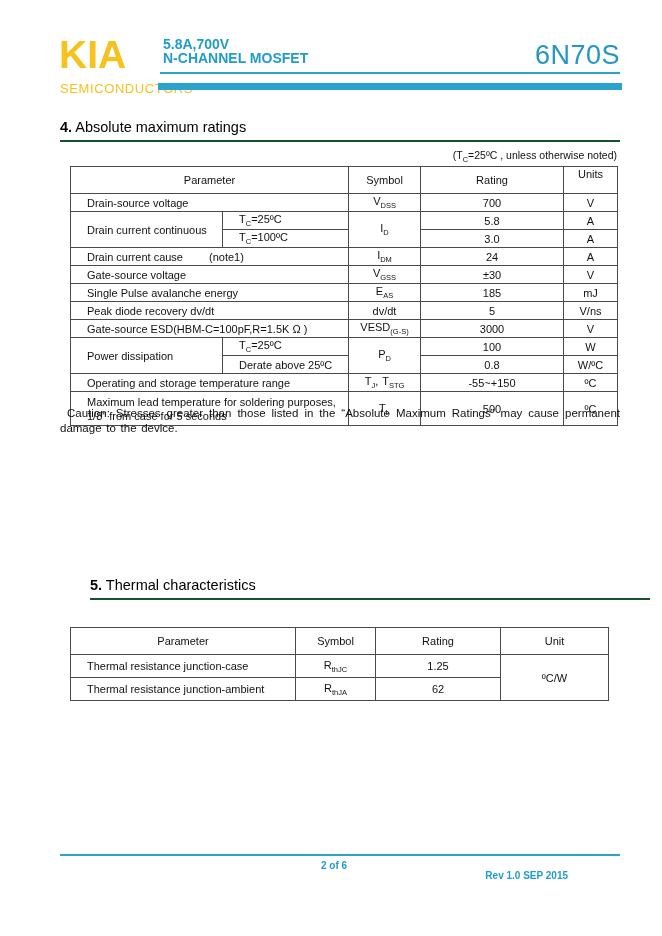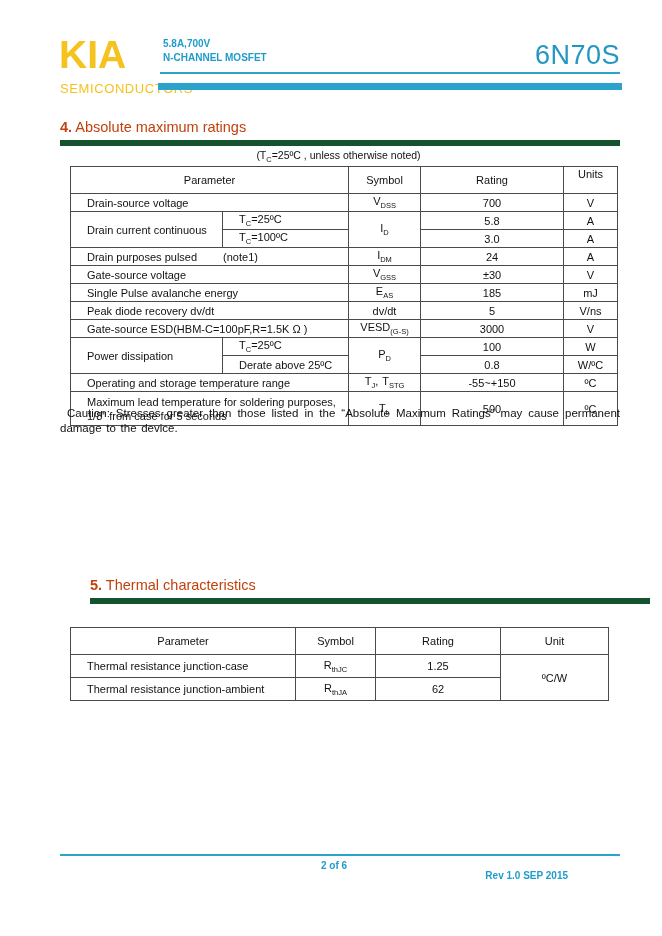--- a/index.html
+++ b/index.html
@@ -6,33 +6,33 @@
   .page {
     position:relative; width:662px; height:936px; background:#ffffff;
     font-family:"Liberation Sans", sans-serif; color:#111; overflow:hidden;
   }
   
   .logo-text { position:absolute; left:59px; top:35px; font-size:39px; font-weight:bold;
                color:#F5C21E; letter-spacing:0px; line-height:1; }
   .logo-sub  { position:absolute; left:60px; top:81px; font-size:13px; color:#F5C21E;
                letter-spacing:0.6px; }
   .hdr-mid   { position:absolute; left:163px; top:37px; color:#1F9CC9; font-weight:bold;
-               font-size:10px; line-height:14px; }
+               font-size:14px; line-height:14px; }
   .part-num  { position:absolute; right:42px; top:40px; color:#2397C2; font-size:27px;
                letter-spacing:0.5px; }
   .hdr-thin  { position:absolute; left:160px; top:72px; width:460px; height:1.5px; background:#2BA3CD; }
   .hdr-thick { position:absolute; left:158px; top:83px; width:464px; height:7px; background:#2BA3CD; }
   
-  .sec-title { position:absolute; left:60px; width:560px; color:#c2410c; font-size:14.5px;
-               padding-bottom:5px; border-bottom:6px solid #14532d; }
+  .sec-title { position:absolute; left:60px; width:560px; color:#000000; font-size:14.5px;
+               padding-bottom:5px; border-bottom:2px solid #14532d; }
   .sec-title .num { font-weight:bold; }
   #sec4 { top:119px; }
   #sec5 { top:577px;margin-left:30px; }
   
-  .cond-note { position:absolute; left:60px; top:149px; width:557px; text-align:center;
+  .cond-note { position:absolute; left:60px; top:149px; width:557px; text-align:right;
                font-size:10.5px; color:#111; }
   
   table { border-collapse:collapse; table-layout:fixed; font-size:11px; color:#111; }
   th, td { border:1px solid #4a4a4a; text-align:center; vertical-align:middle;
            padding:1px 5px; font-weight:normal; overflow:hidden; }
   .ta-l { text-align:left; padding-left:16px; }
   sub.s { font-size:7.5px; line-height:1; }
   #abs-table { position:absolute; left:70px; top:166px; width:547px; }
   #abs-table th { height:24px; }
   #abs-table td { height:15px; }
@@ -99,21 +99,21 @@
       <td rowspan="2"><span>I</span><sub class="s">D</sub></td>
       <td>5.8</td>
       <td>A</td>
     </tr>
     <tr>
       <td class="ta-l"><span>T</span><sub class="s">C</sub><span>=100ºC</span></td>
       <td>3.0</td>
       <td>A</td>
     </tr>
     <tr>
-      <td colspan="2" class="ta-l"><span>Drain purposes pulsed</span><span class="note-gap">(note1)</span></td>
+      <td colspan="2" class="ta-l"><span>Drain current cause</span><span class="note-gap">(note1)</span></td>
       <td><span>I</span><sub class="s">DM</sub></td>
       <td>24</td>
       <td>A</td>
     </tr>
     <tr>
       <td colspan="2" class="ta-l">Gate-source voltage</td>
       <td><span>V</span><sub class="s">GSS</sub></td>
       <td>±30</td>
       <td>V</td>
     </tr>

